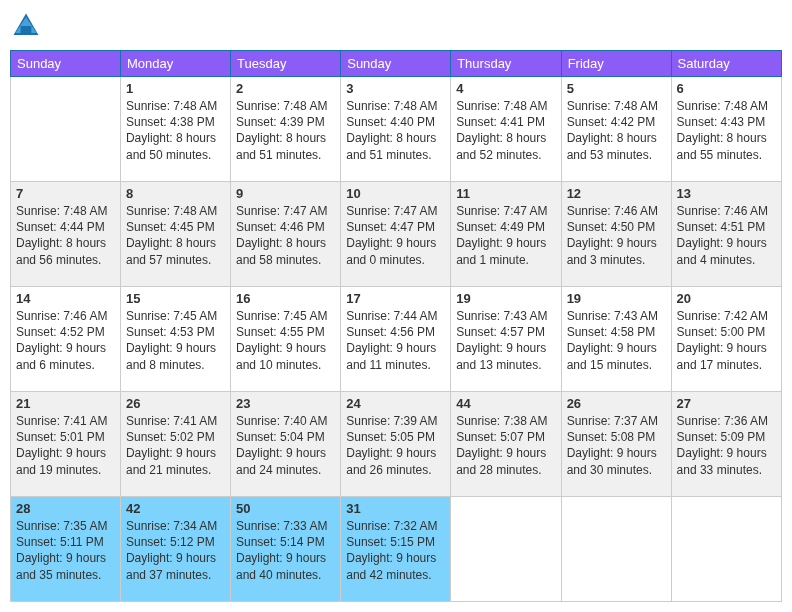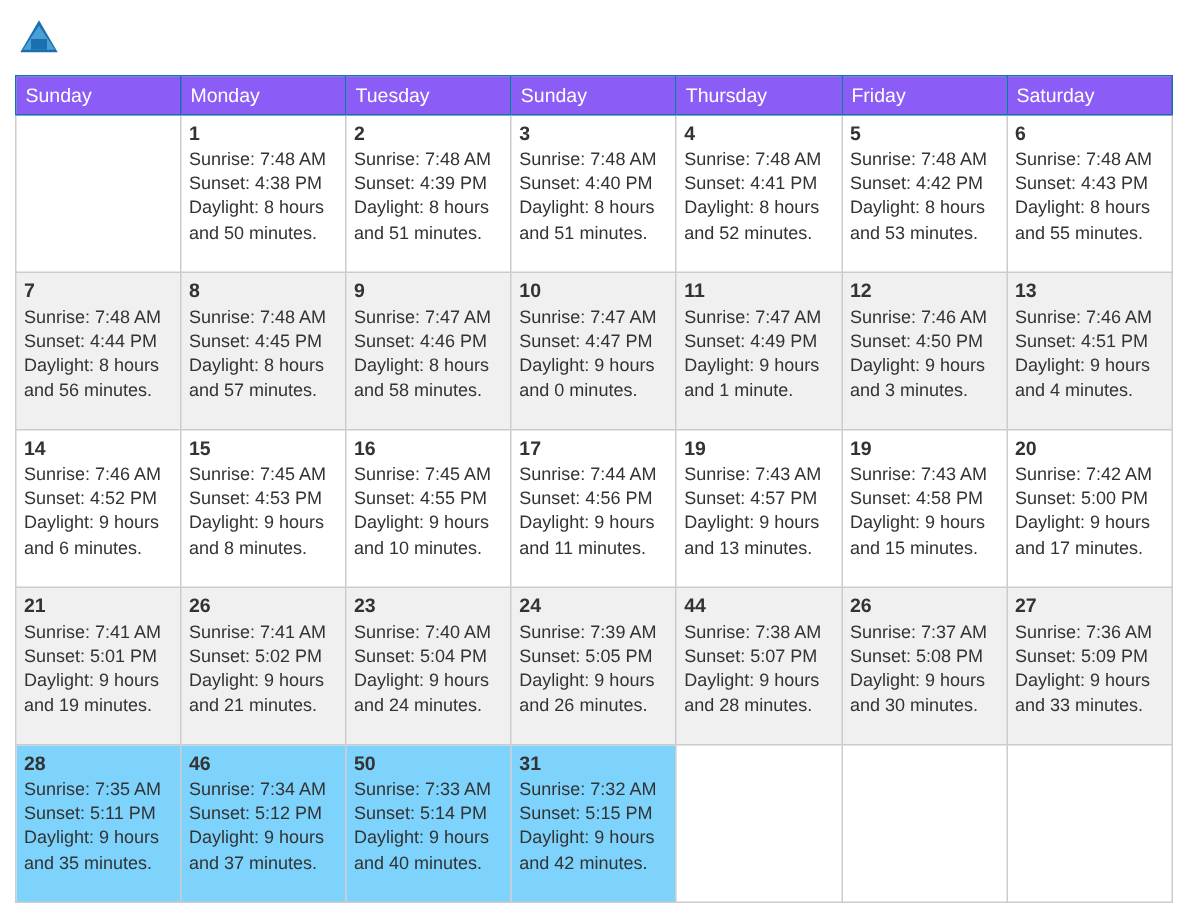--- a/index.html
+++ b/index.html
@@ -256,21 +256,21 @@
             <span class="day-num">27</span>
             <div class="day-info">Sunrise: 7:36 AM<br>Sunset: 5:09 PM<br>Daylight: 9 hours<br>and 33 minutes.</div>
           </td>
         </tr>
         <tr class="row-last">
           <td>
             <span class="day-num">28</span>
             <div class="day-info">Sunrise: 7:35 AM<br>Sunset: 5:11 PM<br>Daylight: 9 hours<br>and 35 minutes.</div>
           </td>
           <td>
-            <span class="day-num">46</span>
+            <span class="day-num">42</span>
             <div class="day-info">Sunrise: 7:34 AM<br>Sunset: 5:12 PM<br>Daylight: 9 hours<br>and 37 minutes.</div>
           </td>
           <td>
             <span class="day-num">50</span>
             <div class="day-info">Sunrise: 7:33 AM<br>Sunset: 5:14 PM<br>Daylight: 9 hours<br>and 40 minutes.</div>
           </td>
           <td>
             <span class="day-num">31</span>
             <div class="day-info">Sunrise: 7:32 AM<br>Sunset: 5:15 PM<br>Daylight: 9 hours<br>and 42 minutes.</div>
           </td>

